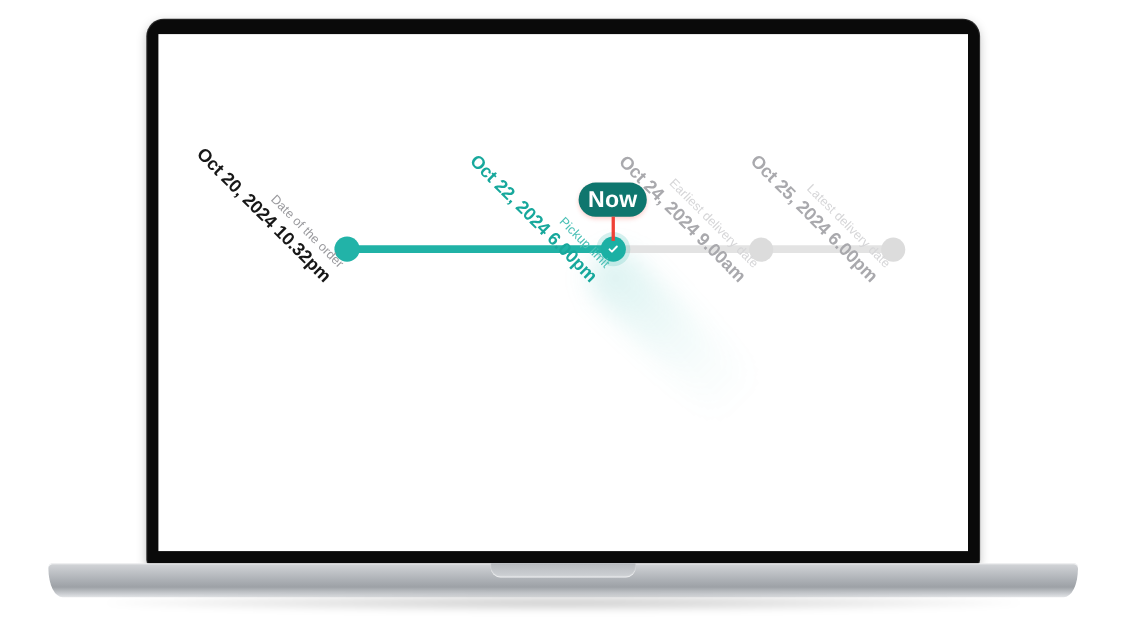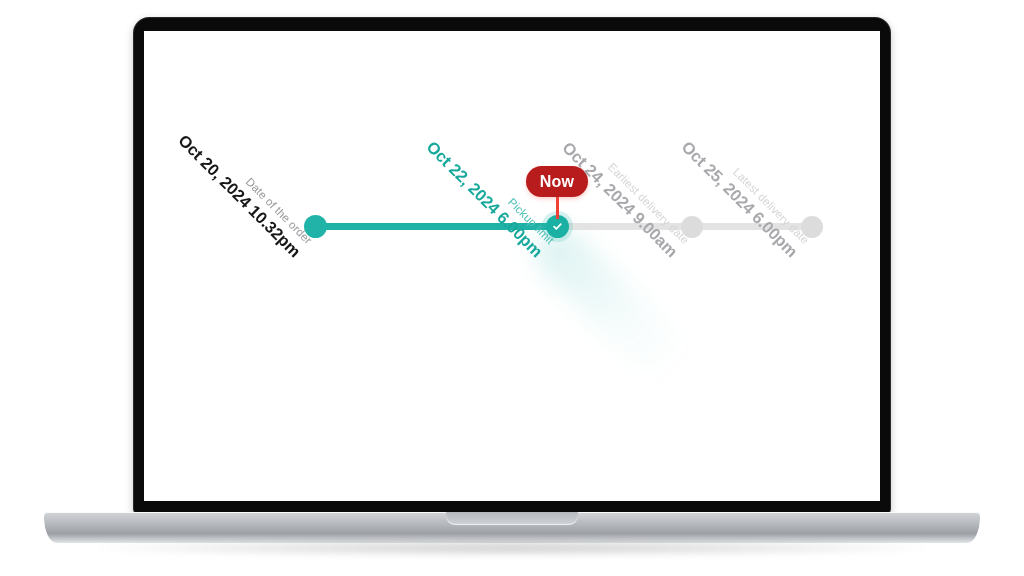--- a/index.html
+++ b/index.html
@@ -144,23 +144,23 @@
   #now-badge-wrap {
     position: absolute;
     top: 135px;
   }
   #now-badge {
     position: relative;
     left: -31px;
     width: 62px;
     height: 31px;
     border-radius: 16px;
-    background: #b91c1c;
+    background: #0f766e;
     color: #ffffff;
-    font-size: 16px;
+    font-size: 21px;
     font-weight: bold;
     letter-spacing: .2px;
     display: flex;
     align-items: center;
     justify-content: center;
     box-shadow: 0 2px 4px rgba(240,69,57,.25);
   }
   #now-stem {
     position: absolute;
     left: -1.5px;

